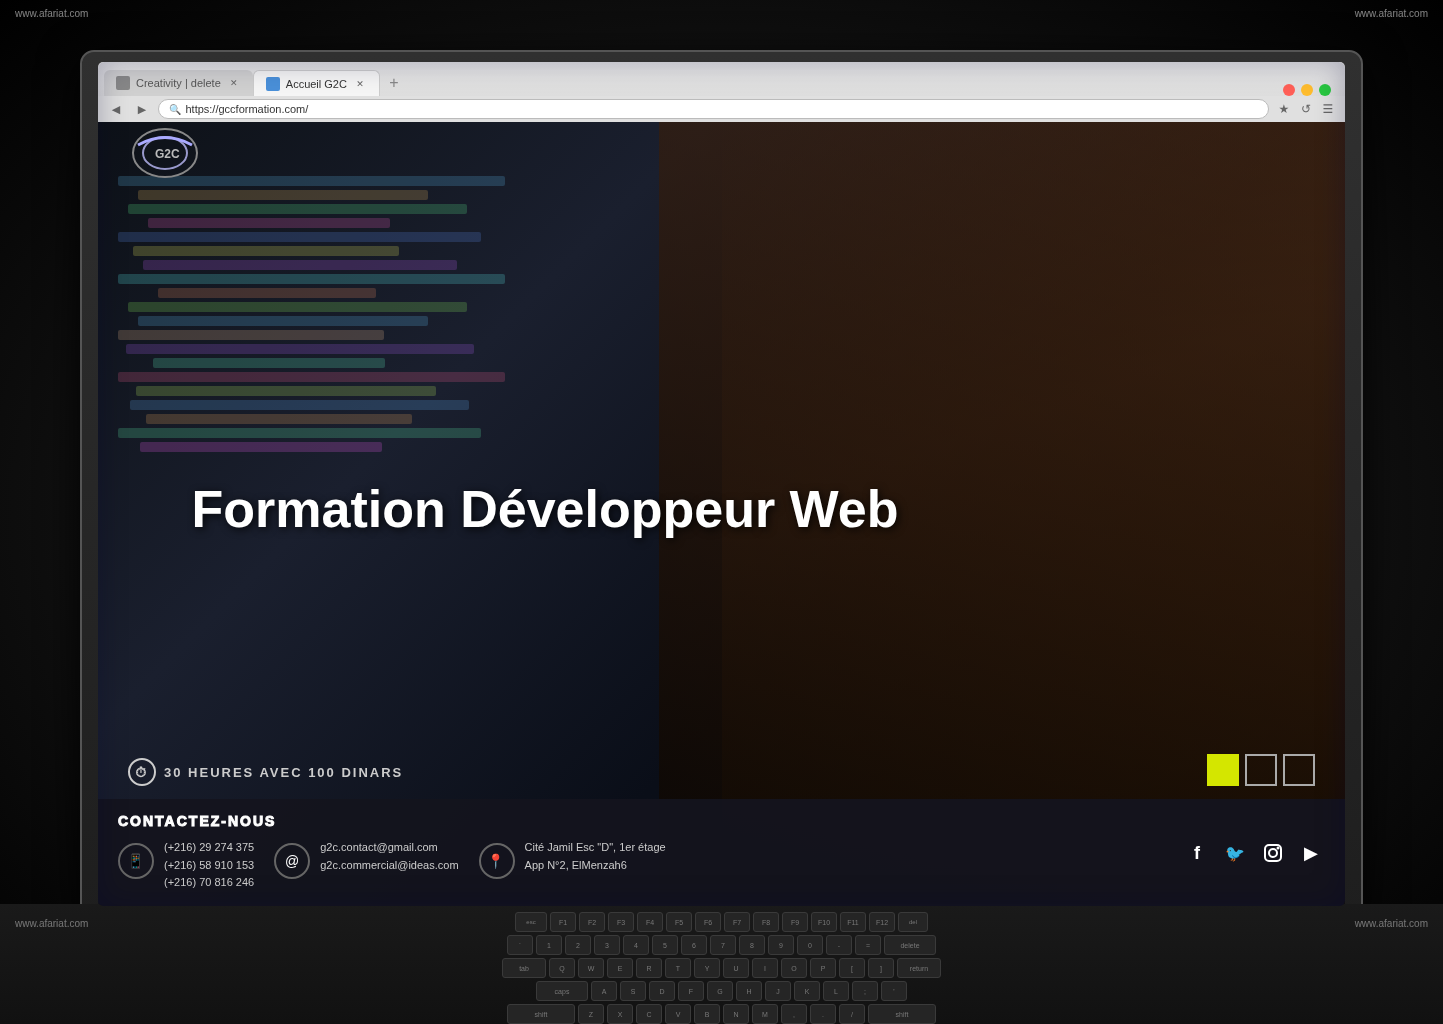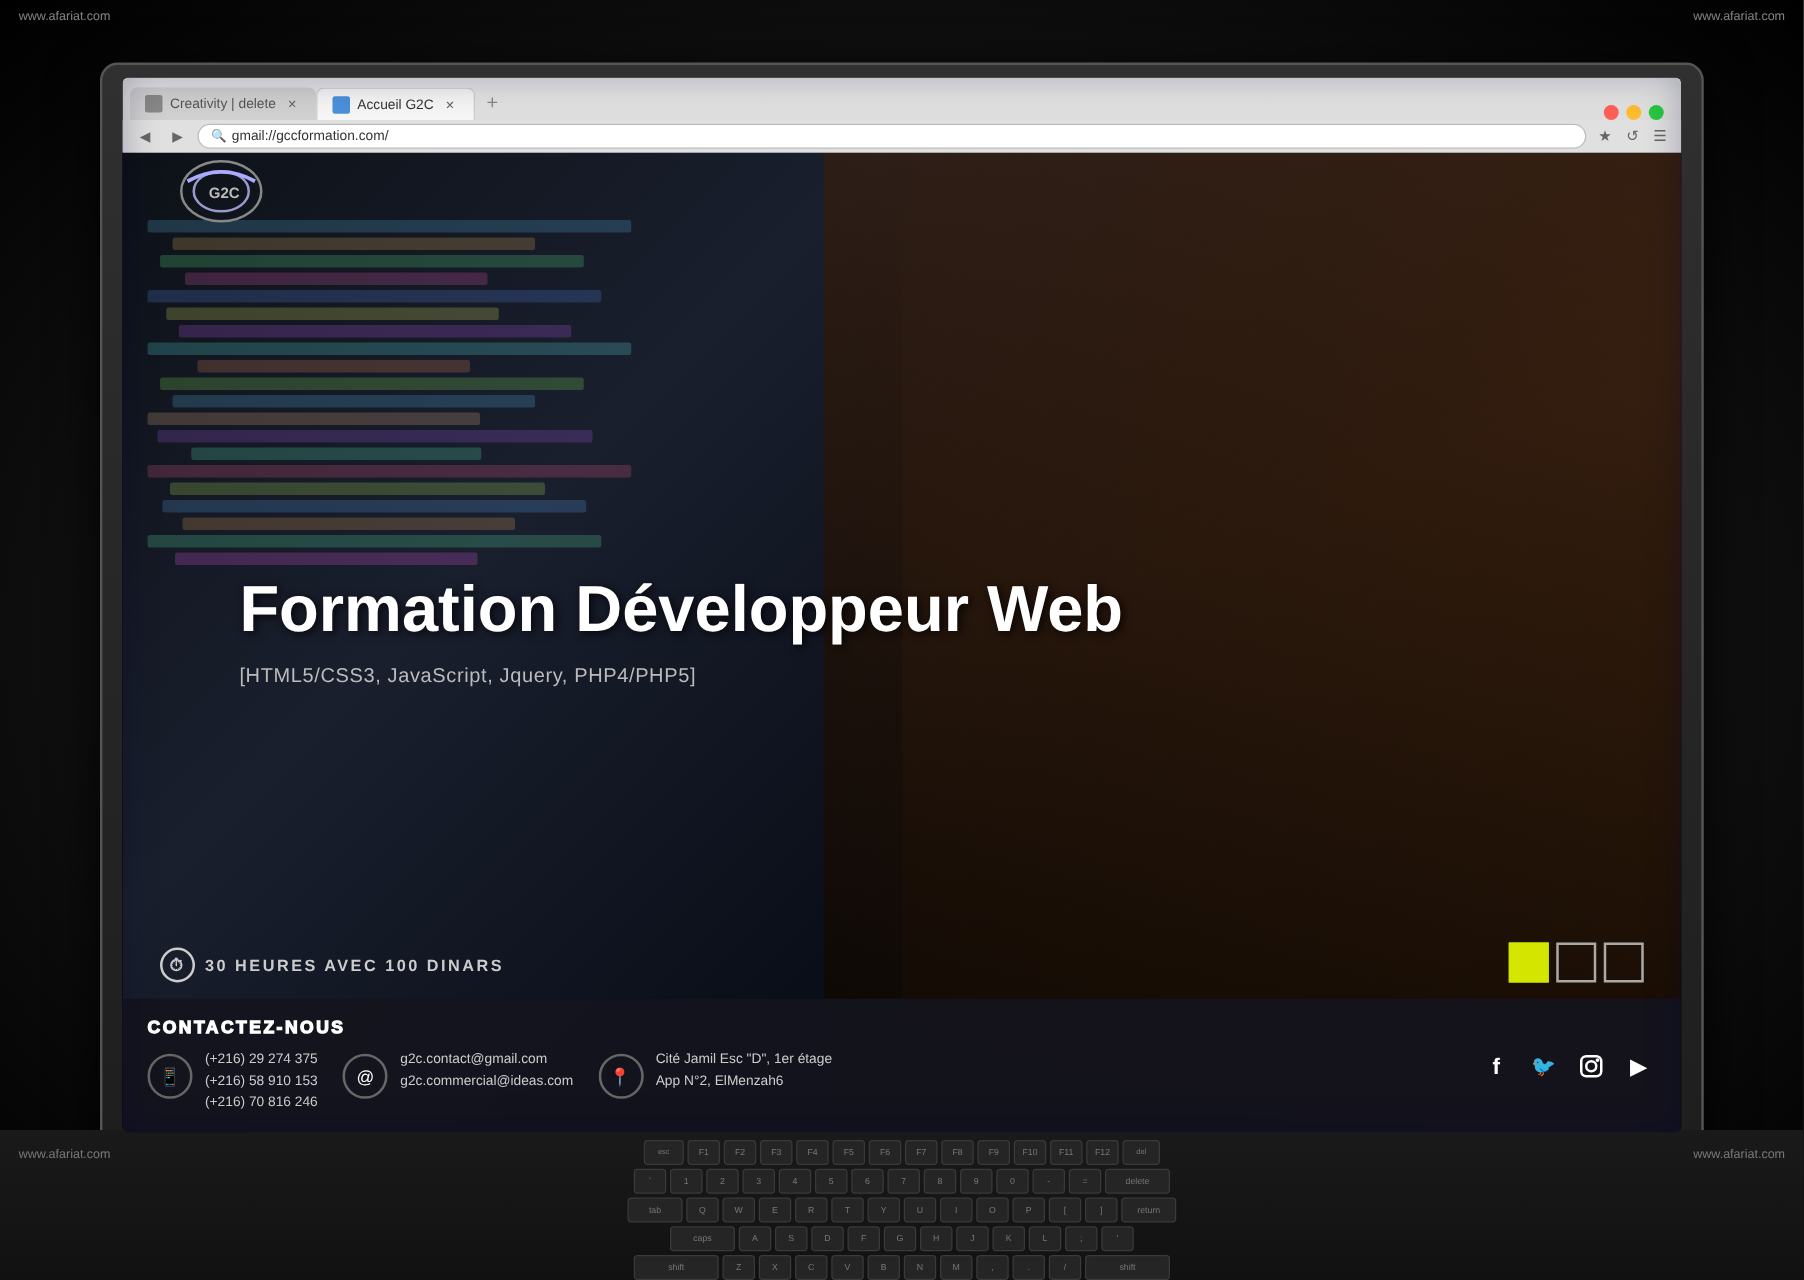--- a/index.html
+++ b/index.html
@@ -214,21 +214,20 @@
     .site-nav {
       position: absolute;
       top: 0;
       left: 0;
       right: 0;
       height: 60px;
       display: flex;
       align-items: center;
       padding: 0 30px;
       z-index: 20;
-      margin-left: 12px;
     }
 
     .nav-links {
       display: flex;
       align-items: center;
       gap: 24px;
       margin-left: auto;
     }
 
     .nav-link {
@@ -476,21 +475,21 @@
             <div style="width:12px;height:12px;border-radius:50%;background:#febc2e;"></div>
             <div style="width:12px;height:12px;border-radius:50%;background:#28c840;"></div>
           </div>
         </div>
 
         <div class="browser-toolbar">
           <div class="nav-btn">◀</div>
           <div class="nav-btn">▶</div>
           <div class="address-bar">
             <span style="color:#888;font-size:10px;">🔍</span>
-            <span>gmail://gccformation.com/</span>
+            <span>https://gccformation.com/</span>
           </div>
           <div class="toolbar-icons">
             <div class="toolbar-icon">★</div>
             <div class="toolbar-icon">↺</div>
             <div class="toolbar-icon">☰</div>
           </div>
         </div>
       </div>
 
       <div class="website-content">
@@ -536,21 +535,20 @@
                 <ellipse cx="37" cy="28" rx="22" ry="16" fill="none" stroke="#9999cc" stroke-width="2"></ellipse>
                 <path d="M 10 20 Q 37 5 64 20" fill="none" stroke="#aaaaff" stroke-width="3"></path>
                 <text x="27" y="33" fill="#bbb" font-size="12" font-weight="bold" font-family="Arial">G2C</text>
               </svg>
             </div>
 
           </div>
 
           <div class="hero-content">
             <h1 class="hero-title">Formation Développeur Web</h1>
-            <p class="hero-tech">[HTML5/CSS3, JavaScript, Jquery, PHP4/PHP5]</p>
           </div>
 
           <div class="duration-badge">
             <div class="clock-icon">⏱</div>
             <span>30 HEURES AVEC 100 DINARS</span>
           </div>
 
           <div class="slider-indicators">
             <div class="slider-dot active"></div>
             <div class="slider-dot"></div>

